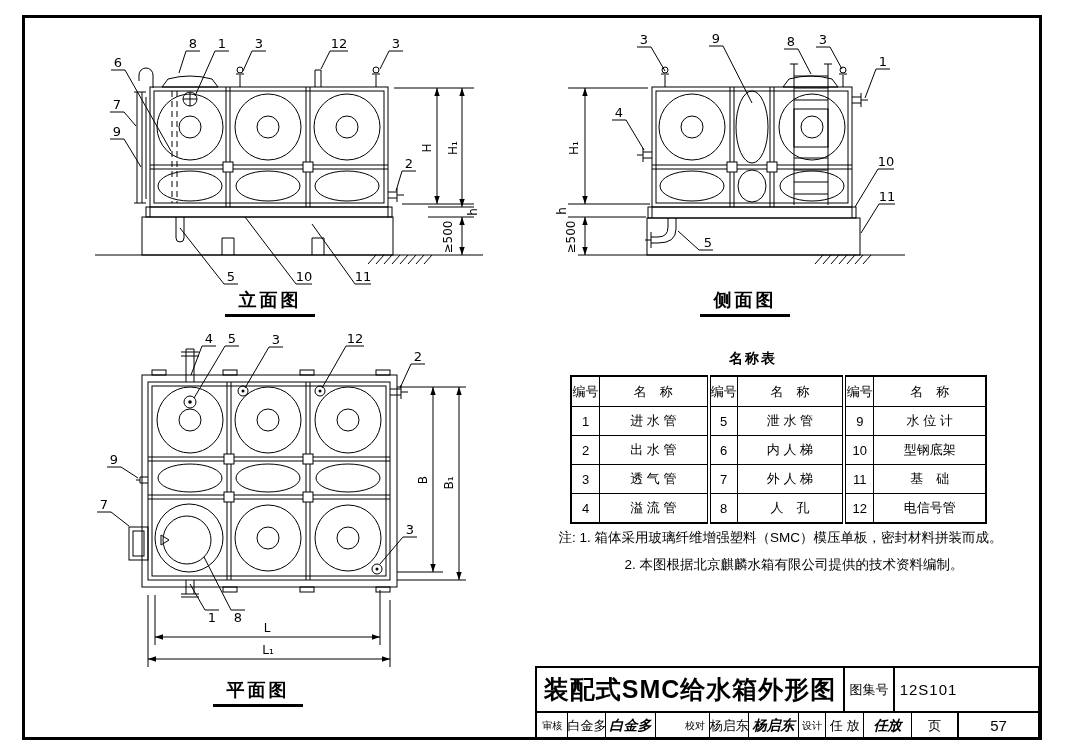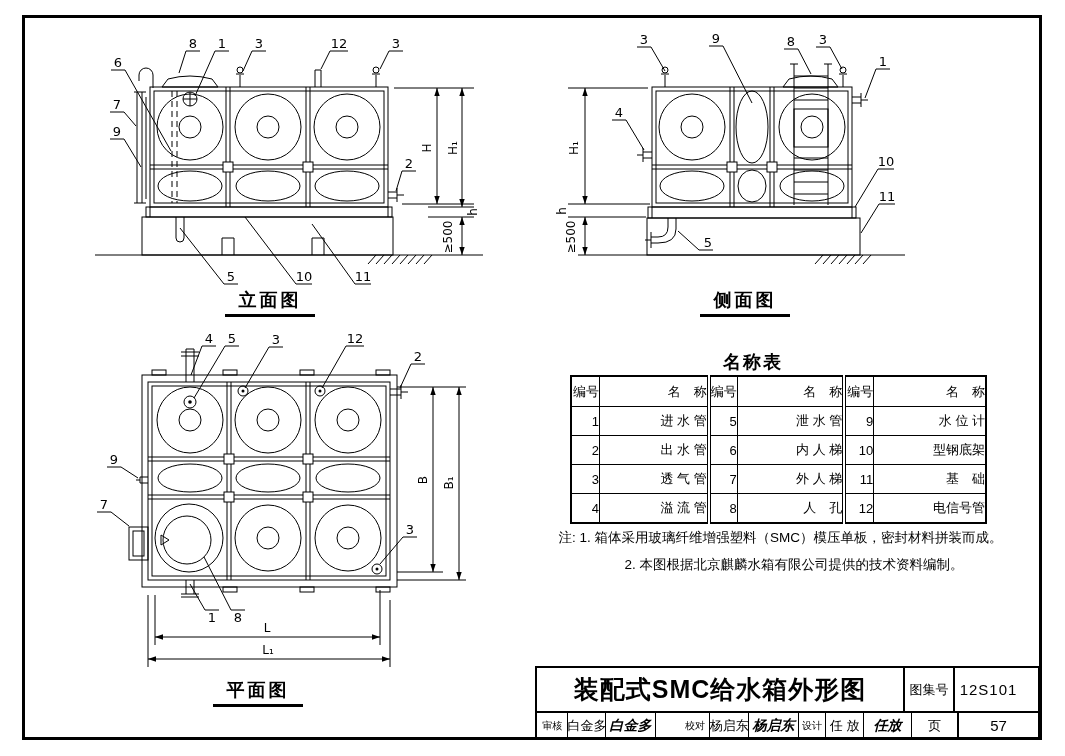--- a/index.html
+++ b/index.html
@@ -10,35 +10,35 @@
   .view *{stroke:#000;fill:none;stroke-width:1;}
   .view text{fill:#000;stroke:none;font-family:"DejaVu Sans","Liberation Sans",sans-serif;font-size:13px;text-anchor:middle;}
   .view text.dim{font-size:12px;}
   .view polygon.arr{fill:#000;stroke:none;}
   .view .wfill{fill:#fff;}
   .view .dot{fill:#000;stroke:none;}
   .view .tri{fill:none;}
   .vtitle{position:absolute;width:90px;text-align:center;font-size:18px;font-weight:bold;
           border-bottom:3px solid #000;padding-bottom:2px;letter-spacing:3px;}
   .tabletitle{position:absolute;left:713px;top:350px;width:80px;text-align:center;
-          font-size:18px;font-weight:bold;letter-spacing:2px;}
+          font-size:14px;font-weight:bold;letter-spacing:2px;}
   table.tbl{position:absolute;left:570px;top:375px;width:417px;border-collapse:collapse;
           border:2px solid #000;table-layout:fixed;font-size:13px;}
-  table.tbl td{border:1px solid #000;text-align:right;height:28px;padding:0;}
+  table.tbl td{border:1px solid #000;text-align:center;height:28px;padding:0;}
   table.tbl tr.hd td{height:29px;}
   table.tbl td.dbl{border-left:4px double #000;}
   .notes{position:absolute;left:538px;top:524px;width:485px;font-size:13.5px;line-height:27px;text-align:center;}
   .notes .indent{padding-left:27px;}
   .tblock{position:absolute;left:535px;top:666px;width:505px;height:74px;border:2px solid #000;box-sizing:border-box;}
   .tblock,.tblock div{box-sizing:border-box;}
   .tb-row1{display:flex;height:45px;border-bottom:2px solid #000;}
   .tb-row2{display:flex;height:25px;}
   .tb-c{border-right:1px solid #000;display:flex;align-items:center;justify-content:center;
         overflow:hidden;white-space:nowrap;}
-  .tb-title{width:368px;border-right:2px solid #000;font-size:25px;font-weight:bold;letter-spacing:1px;}
+  .tb-title{width:308px;border-right:2px solid #000;font-size:25px;font-weight:bold;letter-spacing:1px;}
   .tb-atlas-label{width:50px;border-right:2px solid #000;font-size:13px;}
   .tb-atlas-no{width:67px;border-right:none;font-size:15px;letter-spacing:1px;}
   .tb-row2 .lab{font-size:10px;}
   .tb-row2 .nm{font-size:13px;}
   .sig{font-size:14px;font-weight:bold;font-style:italic;}
   .w33{width:33px;}.w40{width:40px;}.w52{width:52px;}.w31{width:31px;margin-left:25px;}.w41{width:41px;}
   .w29{width:29px;font-family:Liberation Mono, monospace;}.w50{width:50px;}
   .wpage{width:50px;border-right:2px solid #000;font-size:13px;}
   .wpageno{width:83px;border-right:none;font-size:15px;}
 </style>

